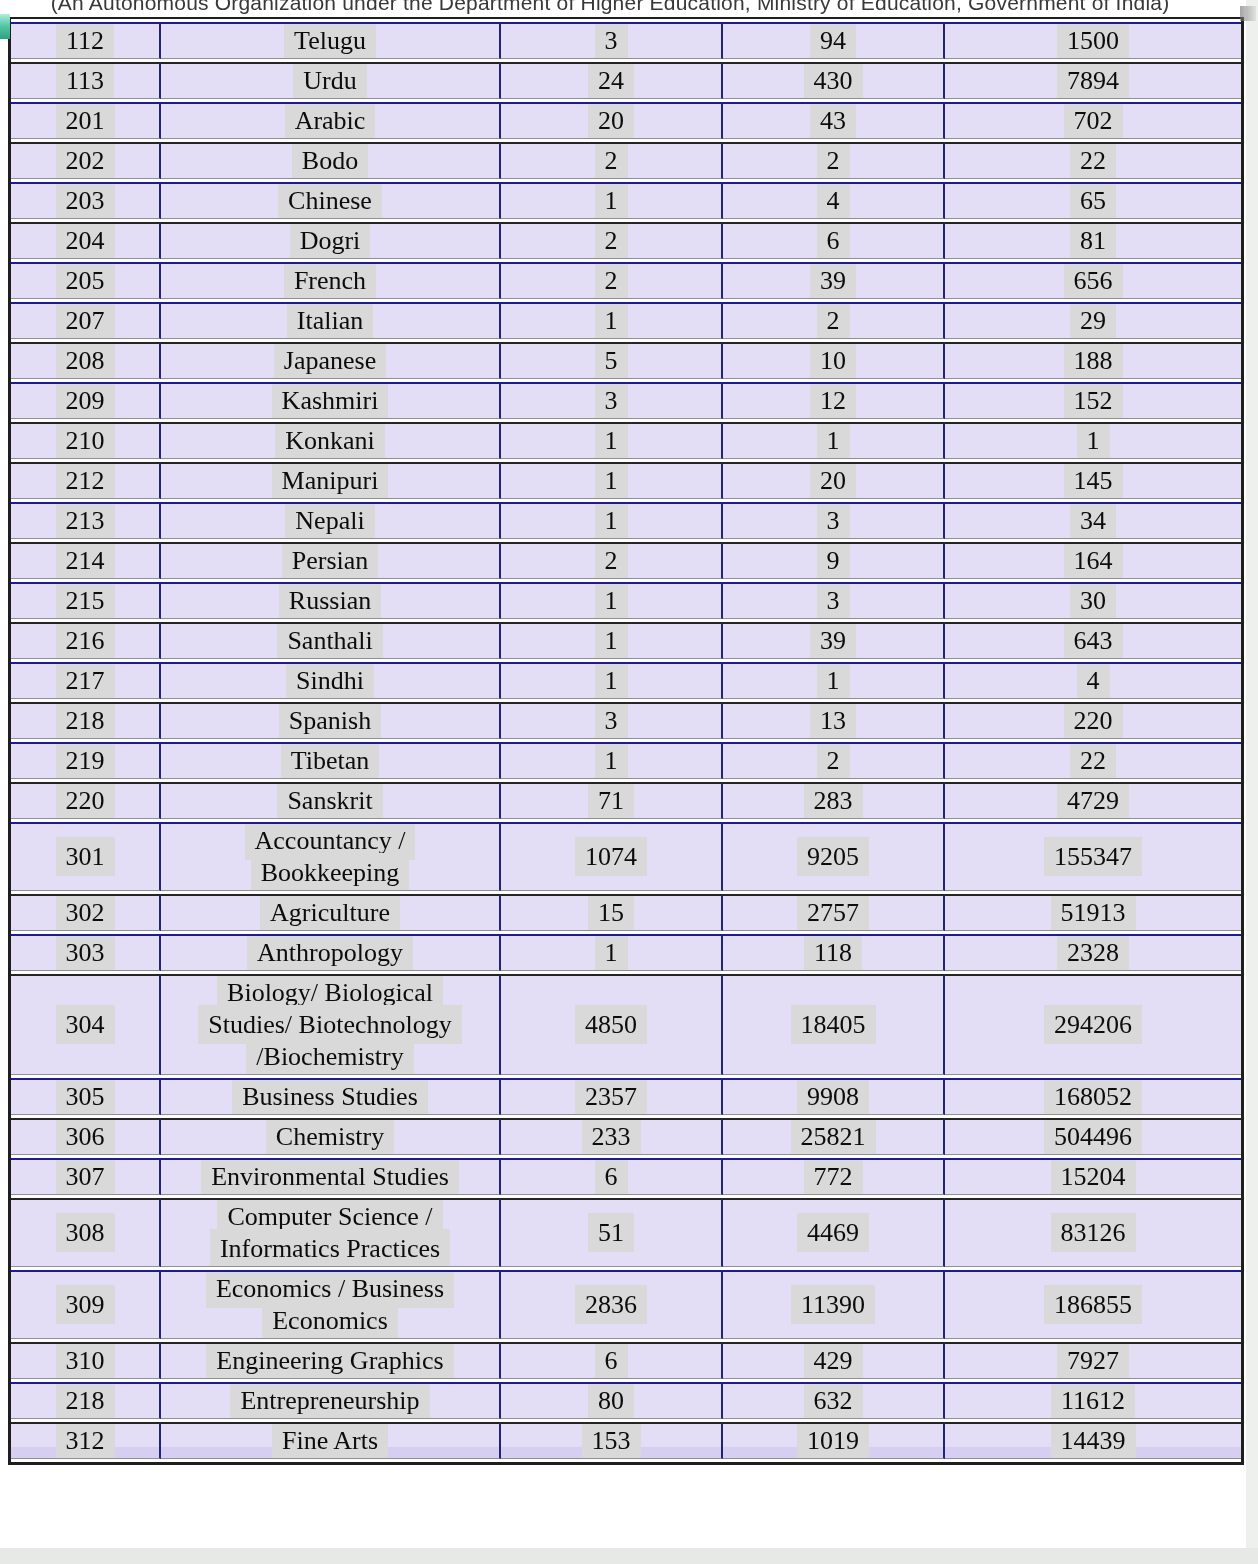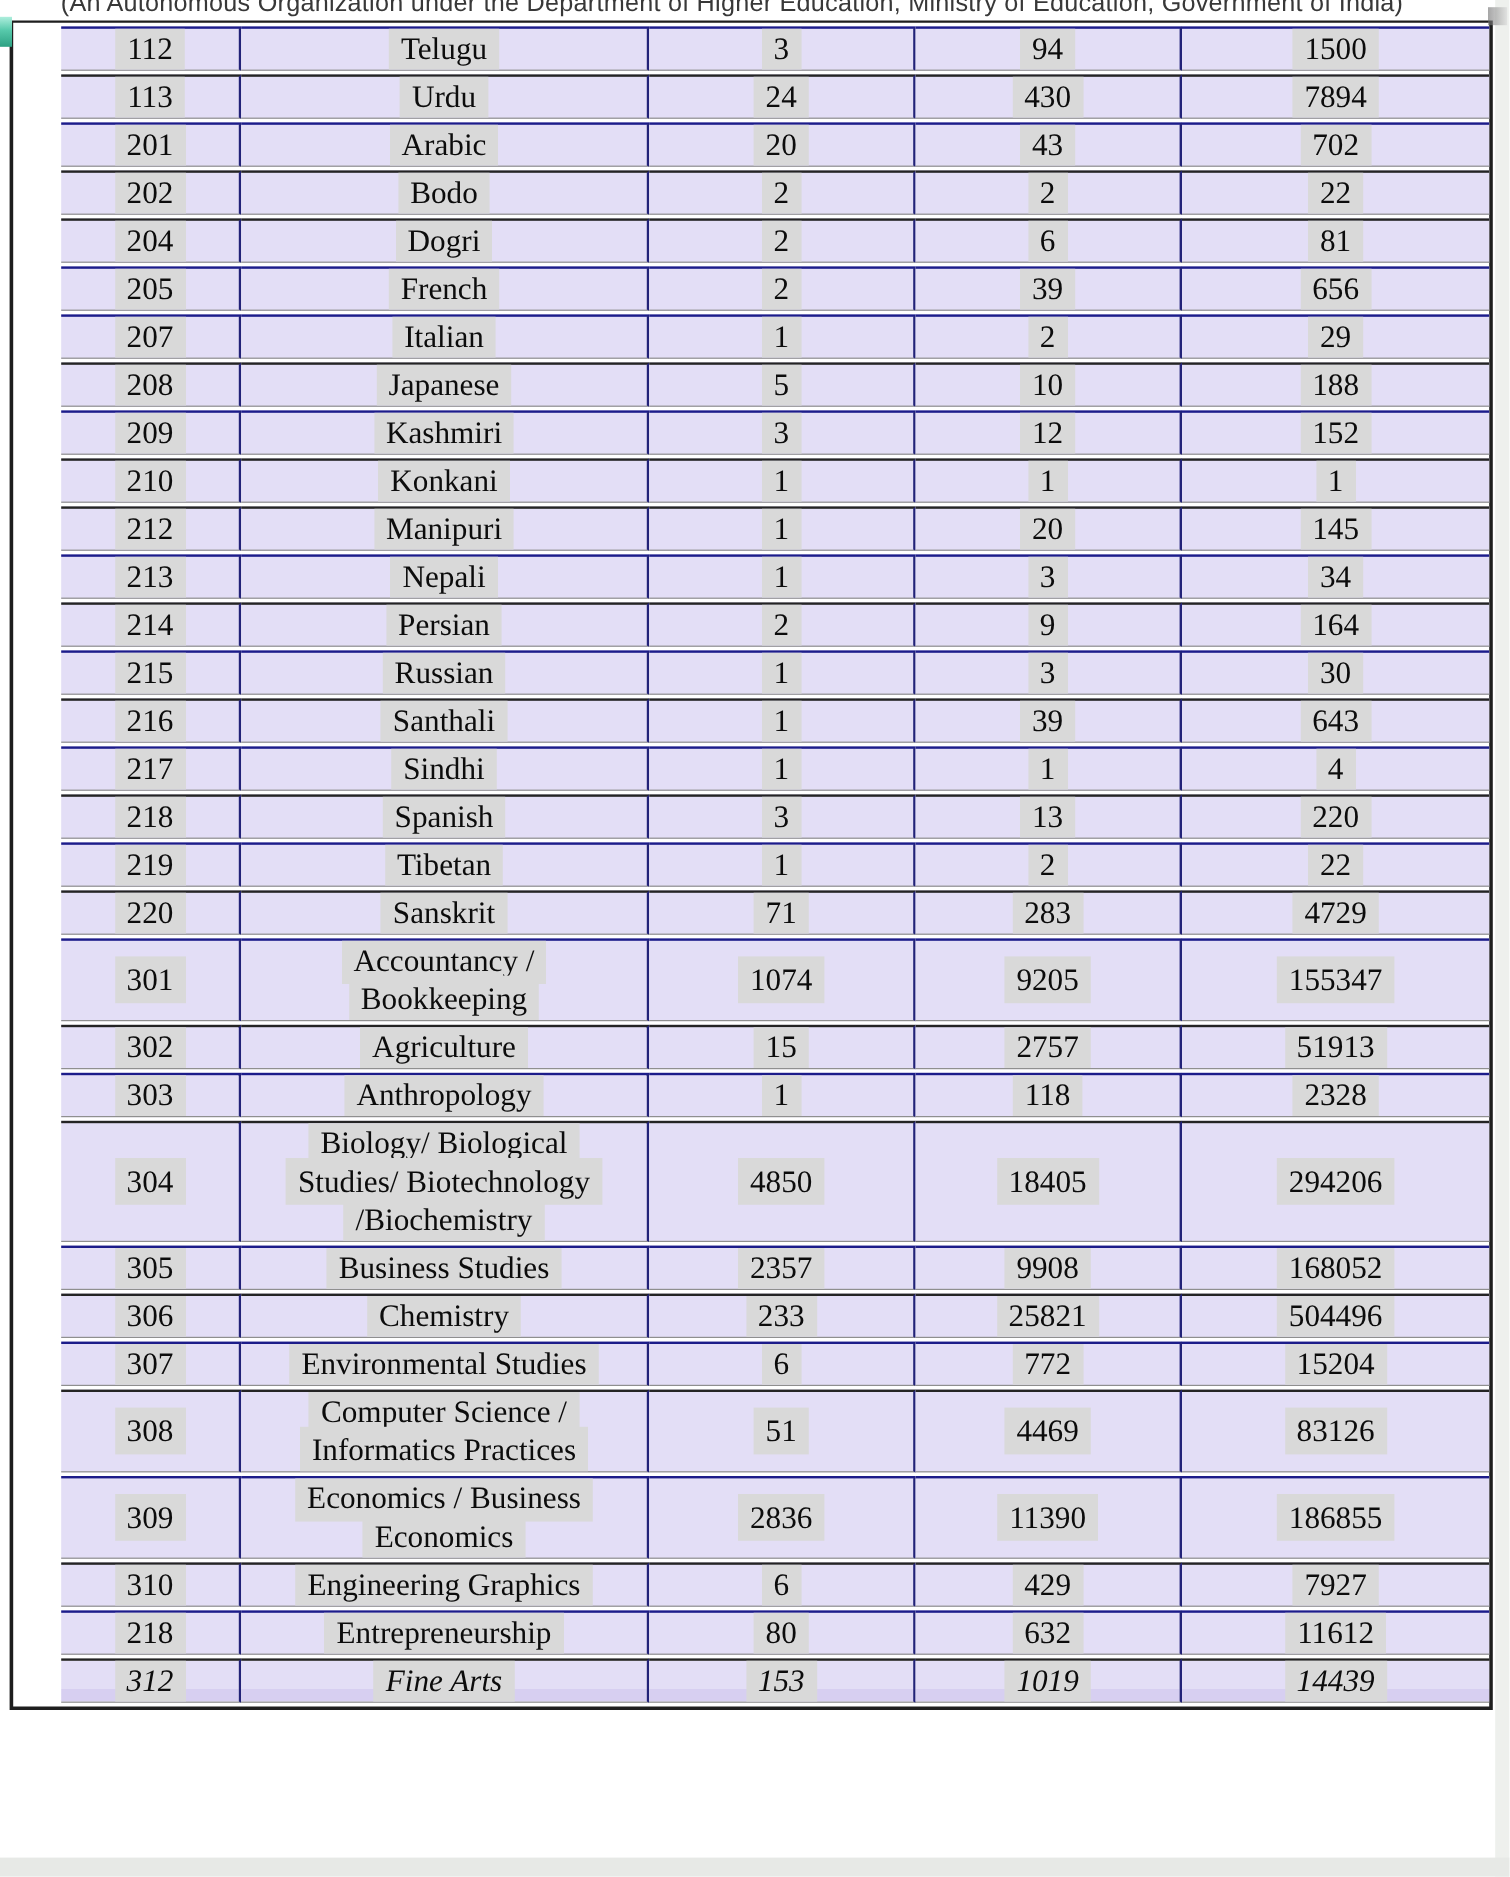--- a/index.html
+++ b/index.html
@@ -33,38 +33,37 @@
     border: 3px solid #1e1e1e;
     border-top-width: 2px;
     background: #ffffff;
     z-index: 2;
   }
   table.subjects {
     width: 100%;
     border-collapse: separate;
     border-spacing: 0 3px;
     table-layout: fixed;
-    padding-left: 40px;
   }
   table.subjects td {
     background: #e3def6;
     border-top: 2px solid #1c1c8a;
     border-bottom: 1px solid #8f8f8f;
     border-right: 2px solid #222278;
     text-align: center;
     vertical-align: middle;
     font-size: 26px;
     line-height: 32px;
     padding: 1px 4px;
     color: #0c0c0c;
     overflow: hidden;
   }
   table.subjects td:last-child { border-right: none; }
   tr.sep-dark td { border-top-color: #242424; }
-  tr:last-child td { background: linear-gradient(180deg, #e3def6 68%, #d7cff1 68%); font-style: italic; }
+  tr:last-child td { background: linear-gradient(180deg, #e3def6 68%, #d7cff1 68%); }
   .txt {
     background: #d9d9d9;
     padding: 5px 10px;
     box-decoration-break: clone;
     -webkit-box-decoration-break: clone;
   }
   td.c-subject .txt { white-space: pre-line; }
   .green-mark {
     position: absolute;
     left: 0; top: 14px;
@@ -139,20 +138,27 @@
     <td class="c-v2"><span class="txt">43</span></td>
     <td class="c-v3"><span class="txt">702</span></td>
   </tr>
         <tr class="sep-dark">
     <td class="c-code"><span class="txt">202</span></td>
     <td class="c-subject"><span class="txt">Bodo</span></td>
     <td class="c-v1"><span class="txt">2</span></td>
     <td class="c-v2"><span class="txt">2</span></td>
     <td class="c-v3"><span class="txt">22</span></td>
   </tr>
+        <tr class="sep-navy">
+    <td class="c-code"><span class="txt">203</span></td>
+    <td class="c-subject"><span class="txt">Chinese</span></td>
+    <td class="c-v1"><span class="txt">1</span></td>
+    <td class="c-v2"><span class="txt">4</span></td>
+    <td class="c-v3"><span class="txt">65</span></td>
+  </tr>
         <tr class="sep-dark">
     <td class="c-code"><span class="txt">204</span></td>
     <td class="c-subject"><span class="txt">Dogri</span></td>
     <td class="c-v1"><span class="txt">2</span></td>
     <td class="c-v2"><span class="txt">6</span></td>
     <td class="c-v3"><span class="txt">81</span></td>
   </tr>
         <tr class="sep-navy">
     <td class="c-code"><span class="txt">205</span></td>
     <td class="c-subject"><span class="txt">French</span></td>

